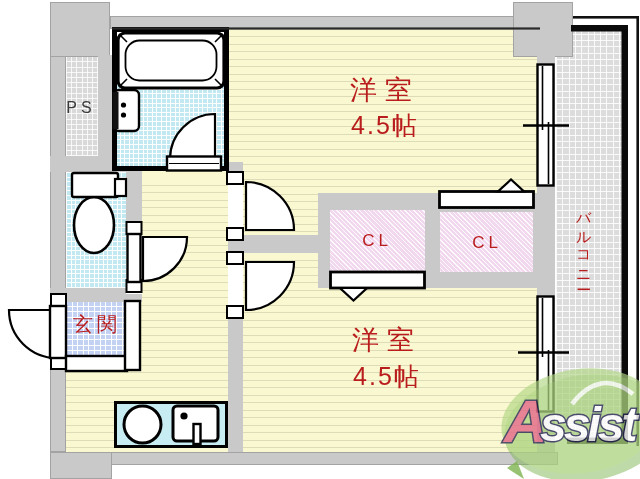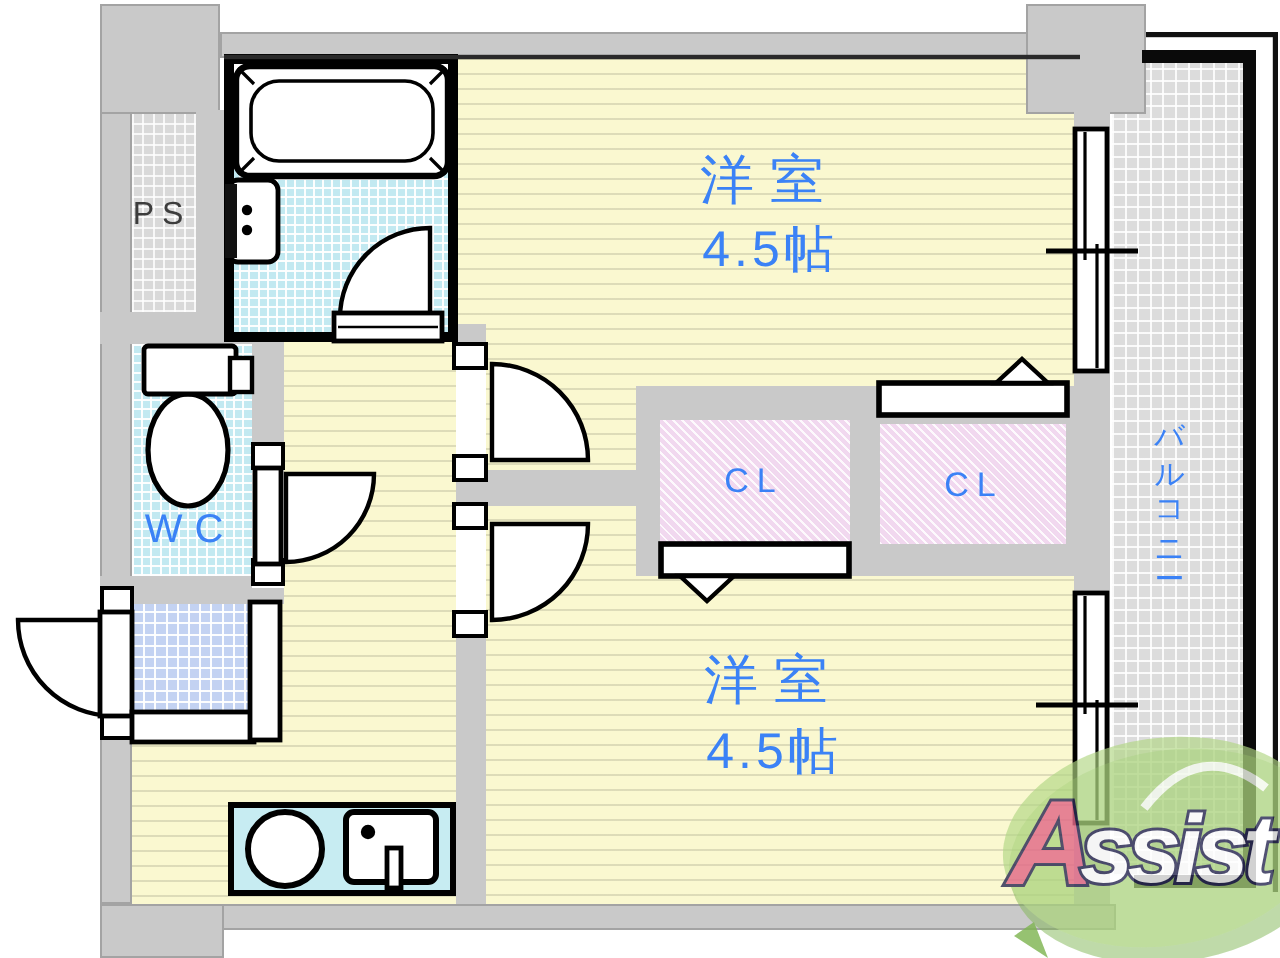--- a/index.html
+++ b/index.html
@@ -18,21 +18,21 @@
   .floor-pink{background:repeating-linear-gradient(45deg, rgba(255,255,255,.85) 0 1px, transparent 1px 3.2px), #f1d8ef;}
   .floor-ps{background:
      repeating-linear-gradient(0deg, rgba(255,255,255,.8) 0 1px, transparent 1px 5.2px),
      repeating-linear-gradient(90deg, rgba(255,255,255,.8) 0 1px, transparent 1px 5.2px), #d9d9d9;}
   .floor-balcony{background:
      repeating-linear-gradient(0deg, rgba(255,255,255,.85) 0 1px, transparent 1px 6.3px),
      repeating-linear-gradient(90deg, rgba(255,255,255,.85) 0 1px, transparent 1px 6.3px), #dcdcdc;}
   .bath-box{border:5px solid #000;background:transparent;}
   .counter{background:#c7ecf2;border:3px solid #000;}
   svg.overlay{position:absolute;left:0;top:0;z-index:5;}
-  .lbl{position:absolute;z-index:6;color:#3b82f6;text-align:center;line-height:1.05;white-space:nowrap;}
+  .lbl{position:absolute;z-index:6;color:#b91c1c;text-align:center;line-height:1.05;white-space:nowrap;}
   .lbl-vert{writing-mode:vertical-rl;text-orientation:upright;}
 </style>
 </head>
 <body>
 
 <div id="plan">
 
   <div class="abs floor-yellow" style="left:228px;top:29px;width:309px;height:208px;"></div>
   <div class="abs floor-yellow" style="left:243px;top:237px;width:294px;height:215px;"></div>
   <div class="abs floor-yellow" style="left:66px;top:170px;width:162px;height:282px;"></div>
@@ -172,19 +172,19 @@
       <text x="540" y="441" font-size="48" font-style="italic" font-weight="bold" letter-spacing="-3" fill="#ffffff" stroke="#2c2c55" stroke-width="3" style="paint-order:stroke">ssist</text>
     </g>
   </svg>
 
   <div class="lbl" style="left:330px;top:76px;width:110px;font-size:27px;letter-spacing:8px;">洋室</div>
   <div class="lbl" style="left:330px;top:112px;width:110px;font-size:25px;letter-spacing:2px;">4.5帖</div>
 
   <div class="lbl" style="left:332px;top:326px;width:110px;font-size:27px;letter-spacing:8px;">洋室</div>
   <div class="lbl" style="left:332px;top:363px;width:110px;font-size:25px;letter-spacing:2px;">4.5帖</div>
 
-  <div class="lbl" style="left:62px;top:255px;width:66px;font-size:20px;letter-spacing:6px;">WC</div>
+  <div class="lbl" style="left:66px;top:314px;width:62px;font-size:20px;letter-spacing:4px;">玄関</div>
   <div class="lbl" style="left:60px;top:100px;width:42px;font-size:16px;letter-spacing:4px;color:#3c3c3c;">PS</div>
   <div class="lbl" style="left:345px;top:232px;width:64px;font-size:17px;letter-spacing:4px;">CL</div>
   <div class="lbl" style="left:455px;top:234px;width:64px;font-size:17px;letter-spacing:4px;">CL</div>
   <div class="lbl lbl-vert" style="left:576px;top:183px;height:120px;font-size:15px;letter-spacing:3px;">バルコニー</div>
 
 </div>
 
 </body></html>

